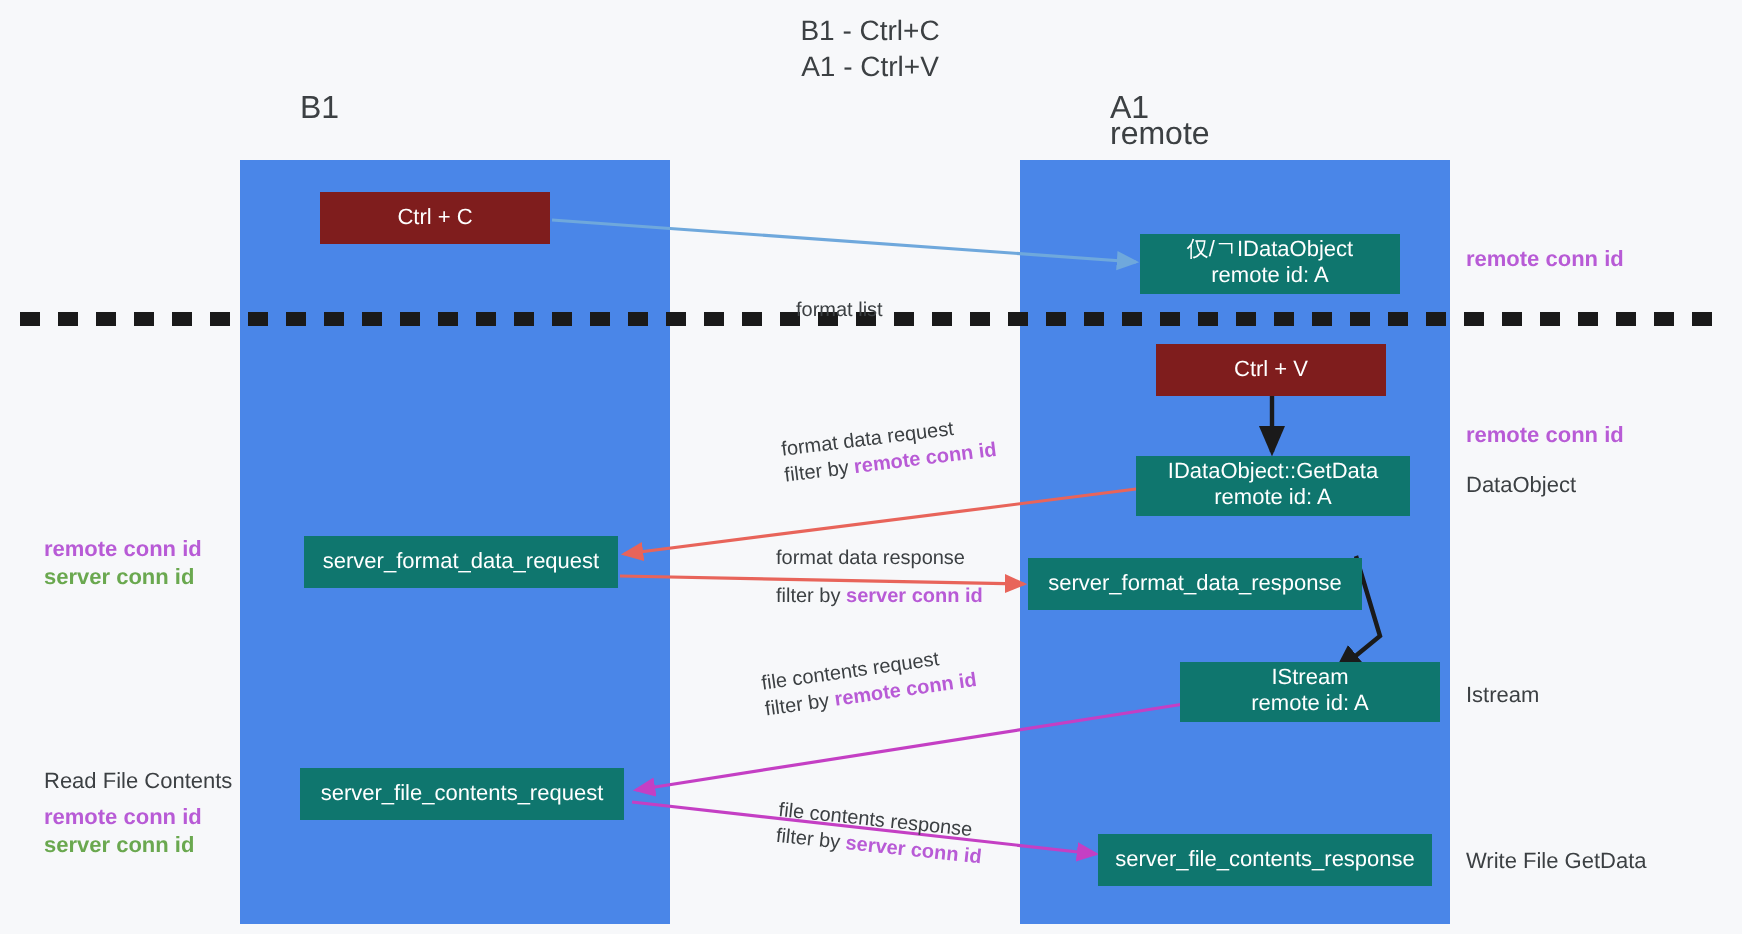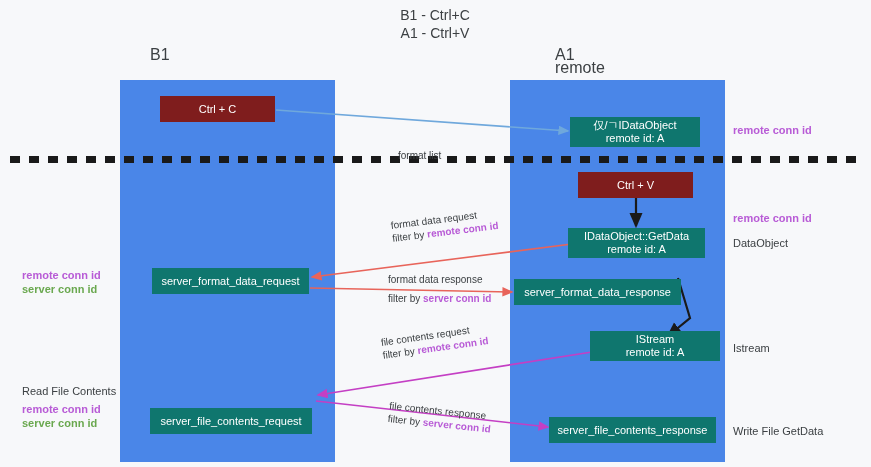--- a/index.html
+++ b/index.html
@@ -139,21 +139,21 @@
 
   <div class="box orange" style="left:514px;top:279px;width:167px;height:26px;">
     <span>server_format_data_response</span>
   </div>
 
   <div class="box orange" style="left:590px;top:331px;width:130px;height:30px;">
     <span>IStream</span>
     <span>remote id: A</span>
   </div>
 
-  <div class="box orange" style="left:150px;top:384px;width:162px;height:26px;margin-top:24px;">
+  <div class="box orange" style="left:150px;top:384px;width:162px;height:26px;">
     <span>server_file_contents_request</span>
   </div>
 
   <div class="box orange" style="left:549px;top:417px;width:167px;height:26px;">
     <span>server_file_contents_response</span>
   </div>
 
   <div class="arrlbl" style="left:398px;top:101px;margin-top:48px;">
     <span>format list</span>
   </div>

